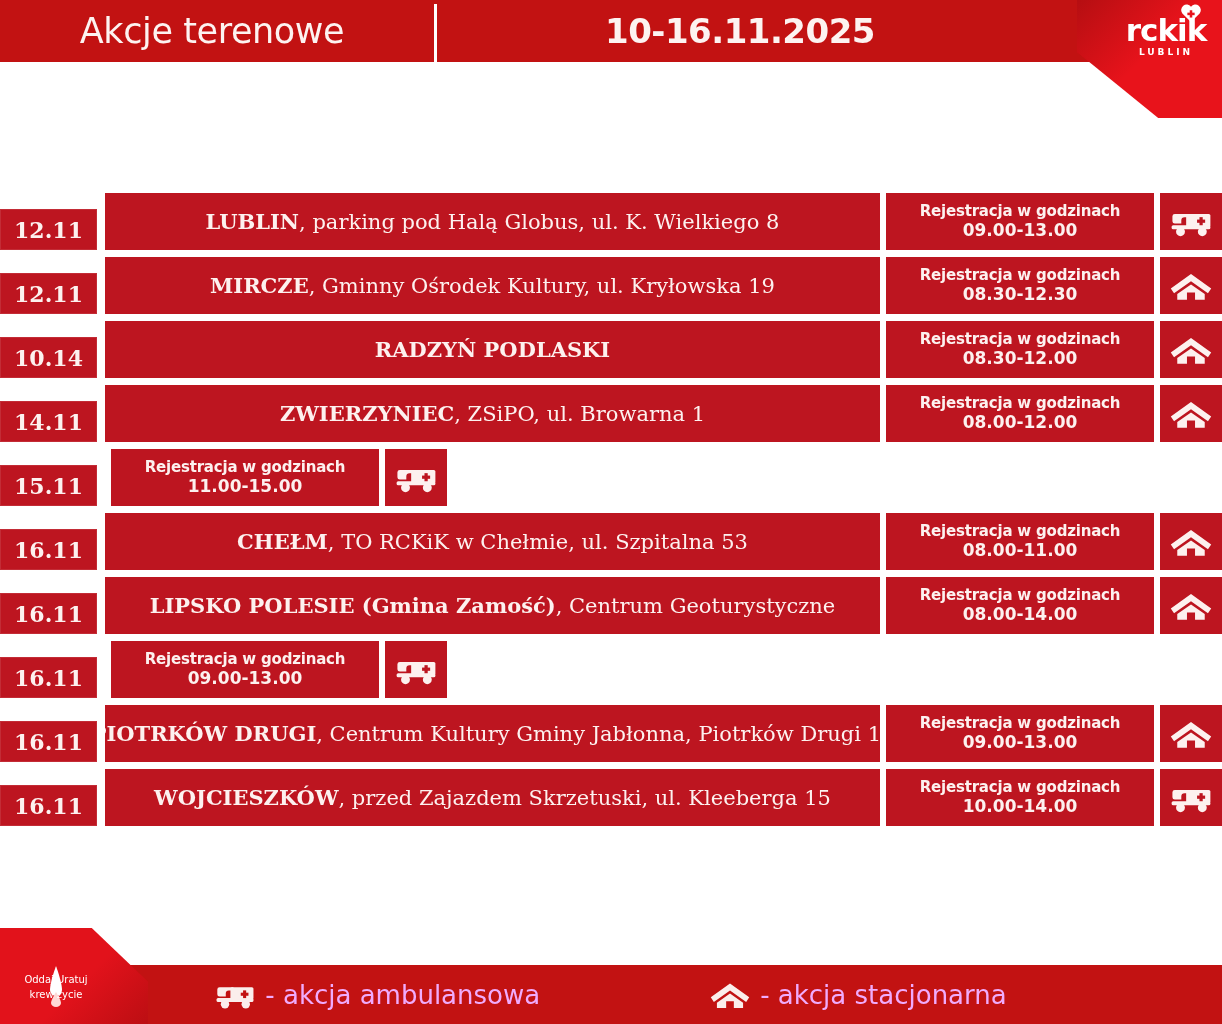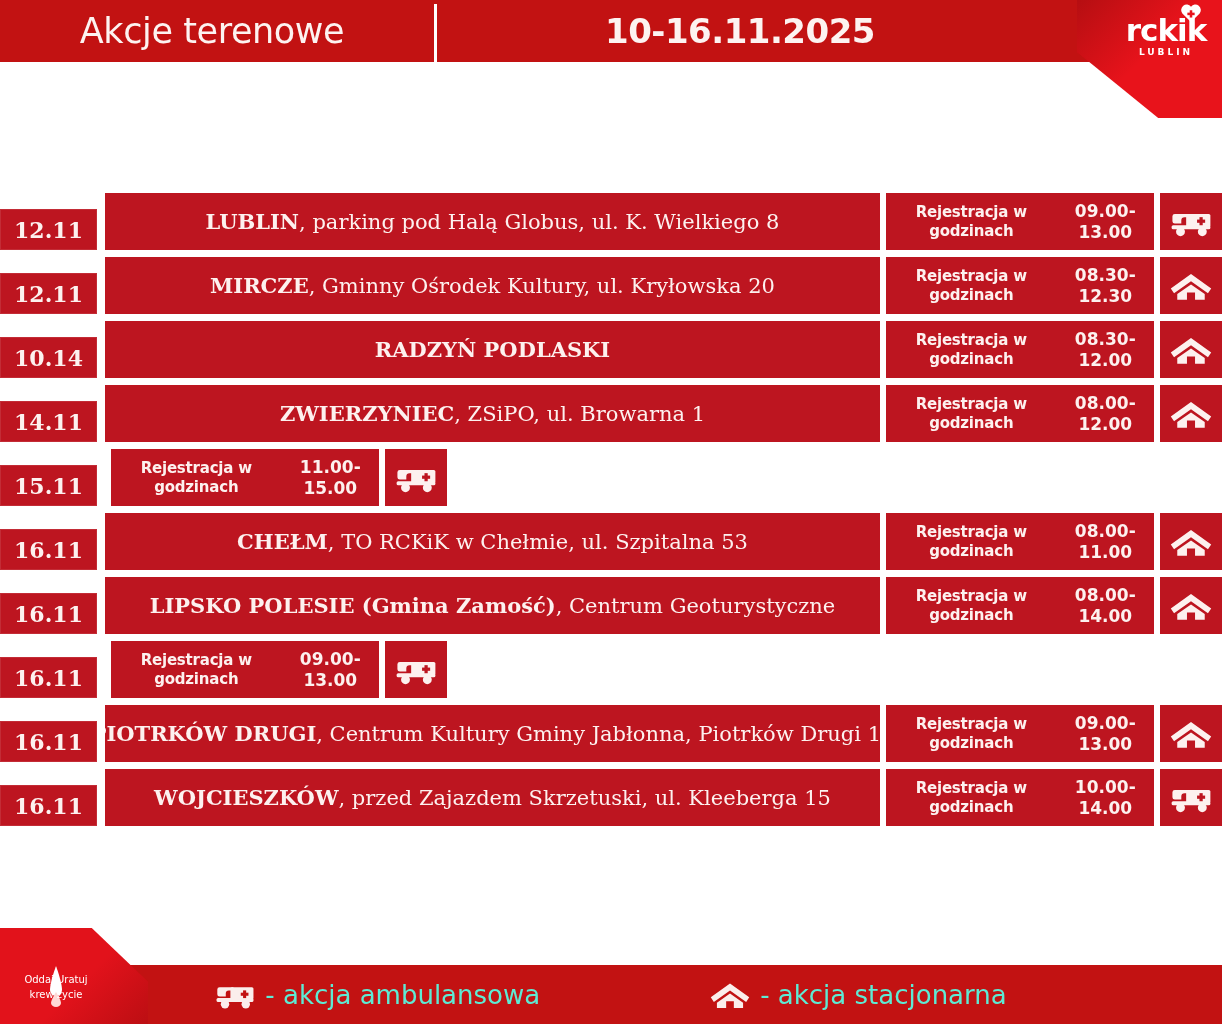--- a/index.html
+++ b/index.html
@@ -99,21 +99,21 @@
     color: #fdf1ef;
     font-family: "DejaVu Serif", serif;
     font-size: 21px; white-space: nowrap; overflow: hidden;
   }
   .cell-place .city { font-weight: bold; }
   .cell-place .rest { font-weight: normal; }
   .gap-b { width: 6px; flex: 0 0 6px; }
   .cell-time {
     width: 268px; flex: 0 0 268px;
     background: #bd1520;
-    display: flex; flex-direction: row;
+    display: flex; flex-direction: column;
     align-items: center; justify-content: center;
     color: #fdf1ef;
     font-family: "DejaVu Sans", sans-serif;
     font-weight: bold; line-height: 1.22;
     text-align: center;
   }
   .time-label { font-size: 15px; letter-spacing: -0.2px; }
   .time-value { font-size: 17px; letter-spacing: 0px; }
   .gap-c { width: 6px; flex: 0 0 6px; }
   .cell-icon {
@@ -125,21 +125,21 @@
 
   
   .footer {
     position: absolute; left: 0; bottom: 0; width: 1222px; height: 59px;
     background: #c21212;
     display: flex; align-items: center; justify-content: center;
     gap: 170px;
   }
   .legend-item {
     display: flex; align-items: center; gap: 10px;
-    color: #5eead4;
+    color: #f0abfc;
     font-family: "DejaVu Sans", sans-serif;
     font-size: 26px; white-space: nowrap;
   }
   .legend-item svg { width: 40px; height: 32px; fill: #fbeeec; }
 
   
   .badge-wedge {
     position: absolute; left: 0; bottom: 0; width: 148px; height: 96px;
     background: #e2121b;
     clip-path: polygon(0 0, 62% 0, 100% 56%, 100% 100%, 0 100%);
@@ -211,21 +211,21 @@
             <rect x="36.5" y="14" width="4" height="10" fill="#bd1520"></rect>
             <rect x="33.5" y="17" width="10" height="4" fill="#bd1520"></rect>
           </svg>
         </div>
       </div>
       <div class="row">
         <div class="cell-date">12.11</div>
         <div class="gap-a"></div>
         <div class="cell-place">
           <span class="city">MIRCZE</span>
-          <span class="rest">, Gminny Ośrodek Kultury, ul. Kryłowska 20</span>
+          <span class="rest">, Gminny Ośrodek Kultury, ul. Kryłowska 19</span>
         </div>
         <div class="gap-b"></div>
         <div class="cell-time">
           <span class="time-label">Rejestracja w godzinach</span>
           <span class="time-value">08.30-12.30</span>
         </div>
         <div class="gap-c"></div>
         <div class="cell-icon">
           <svg viewBox="0 0 52 40">
             <path d="M26 5 L51 23 L47 29 L26 14 L5 29 L1 23 Z"></path>

